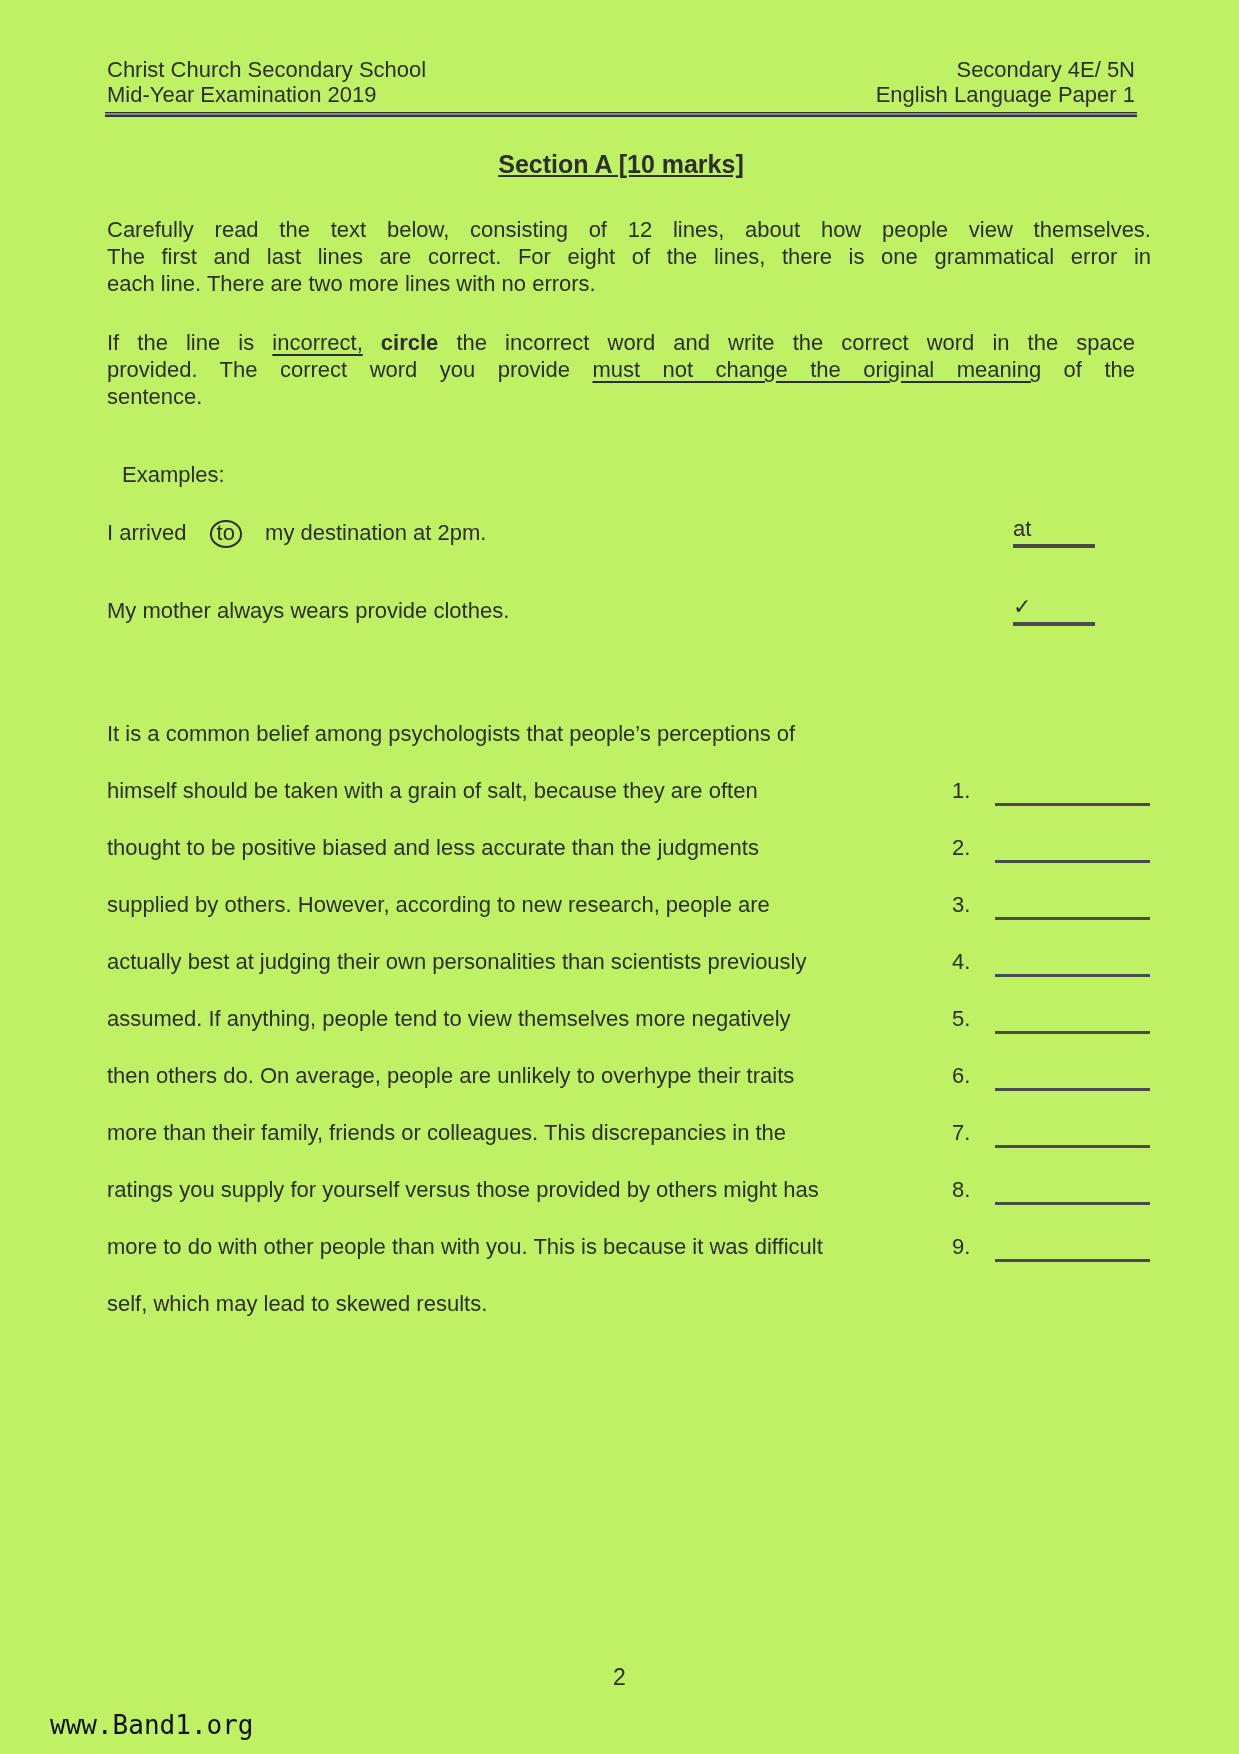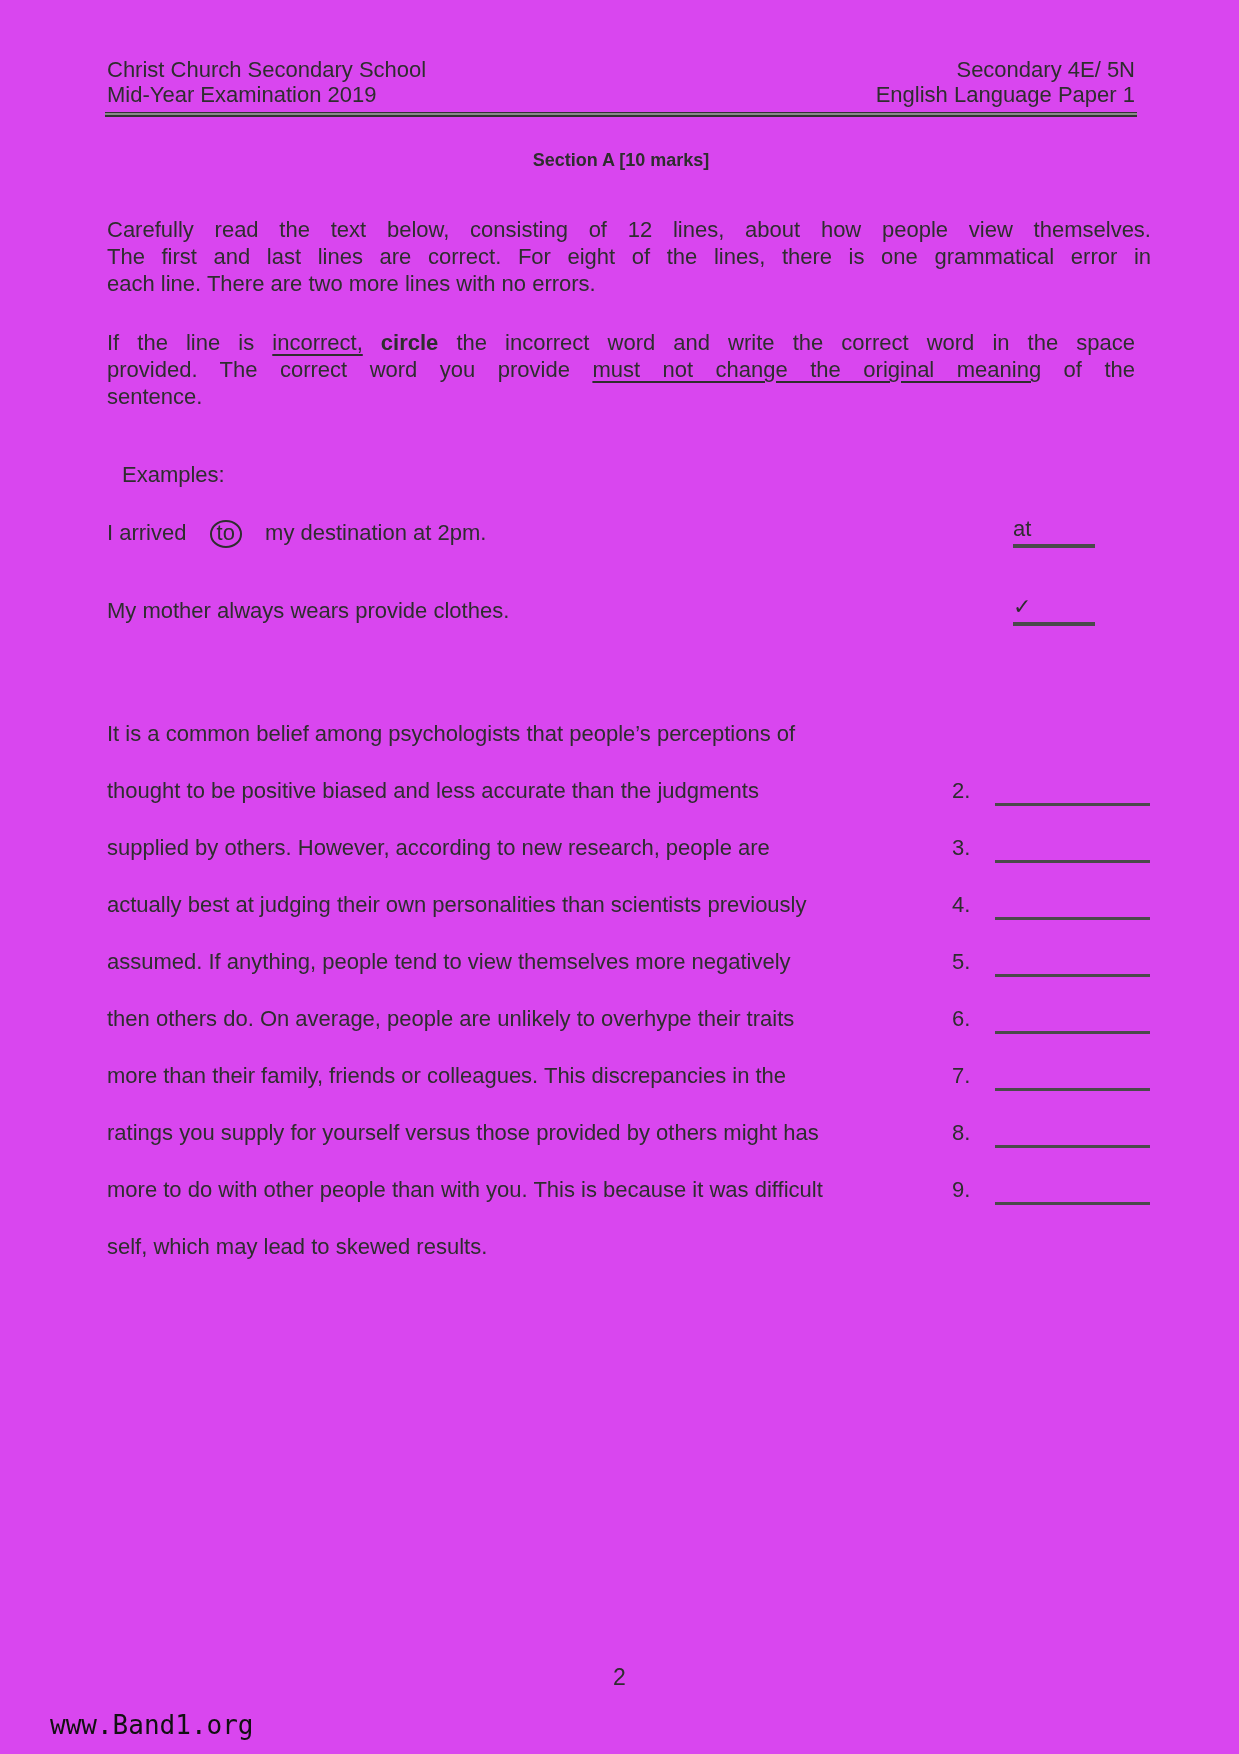--- a/index.html
+++ b/index.html
@@ -8,21 +8,21 @@
   }
   html, body {
     margin: 0;
     padding: 0;
     background: #ffffff;
   }
   .page {
     position: relative;
     width: 1239px;
     height: 1754px;
-    background: #d946ef;
+    background: #bef264;
     font-family: "Liberation Sans", sans-serif;
     font-size: 22px;
     color: var(--ink);
     overflow: hidden;
   }
   
   .header {
     position: absolute;
     left: 107px;
     right: 104px;
@@ -41,21 +41,22 @@
     background: linear-gradient(to bottom, #333 0 30%, #8a8a8a 30% 70%, #333 70% 100%);
   }
   
   .section-title {
     position: absolute;
     left: 107px;
     right: 104px;
     top: 150px;
     text-align: center;
     font-weight: bold;
-    font-size: 18px;
+    font-size: 25px;
+    text-decoration: underline;
   }
   
   .para1 { position: absolute; left: 107px; right: 88px; top: 216px; }
   .para2 { position: absolute; left: 107px; right: 104px; top: 329px; }
   .iline { line-height: 27px; }
   .jline { text-align: justify; text-align-last: justify; }
   .seg-u { text-decoration: underline; text-underline-offset: 4px; text-decoration-thickness: 2px; }
   .seg-b { font-weight: bold; }
   .seg-circle {
     display: inline-block;
@@ -155,20 +156,25 @@
       </div>
     </div>
 
   <div class="passage">
 
   <div class="prow">
         <span class="ptext">It is a common belief among psychologists that people’s perceptions of</span>
 
       </div>
       <div class="prow">
+        <span class="ptext">himself should be taken with a grain of salt, because they are often</span>
+        <span class="pnum">1.</span>
+        <span class="pblank"></span>
+      </div>
+      <div class="prow">
         <span class="ptext">thought to be positive biased and less accurate than the judgments</span>
         <span class="pnum">2.</span>
         <span class="pblank"></span>
       </div>
       <div class="prow">
         <span class="ptext">supplied by others. However, according to new research, people are</span>
         <span class="pnum">3.</span>
         <span class="pblank"></span>
       </div>
       <div class="prow">

